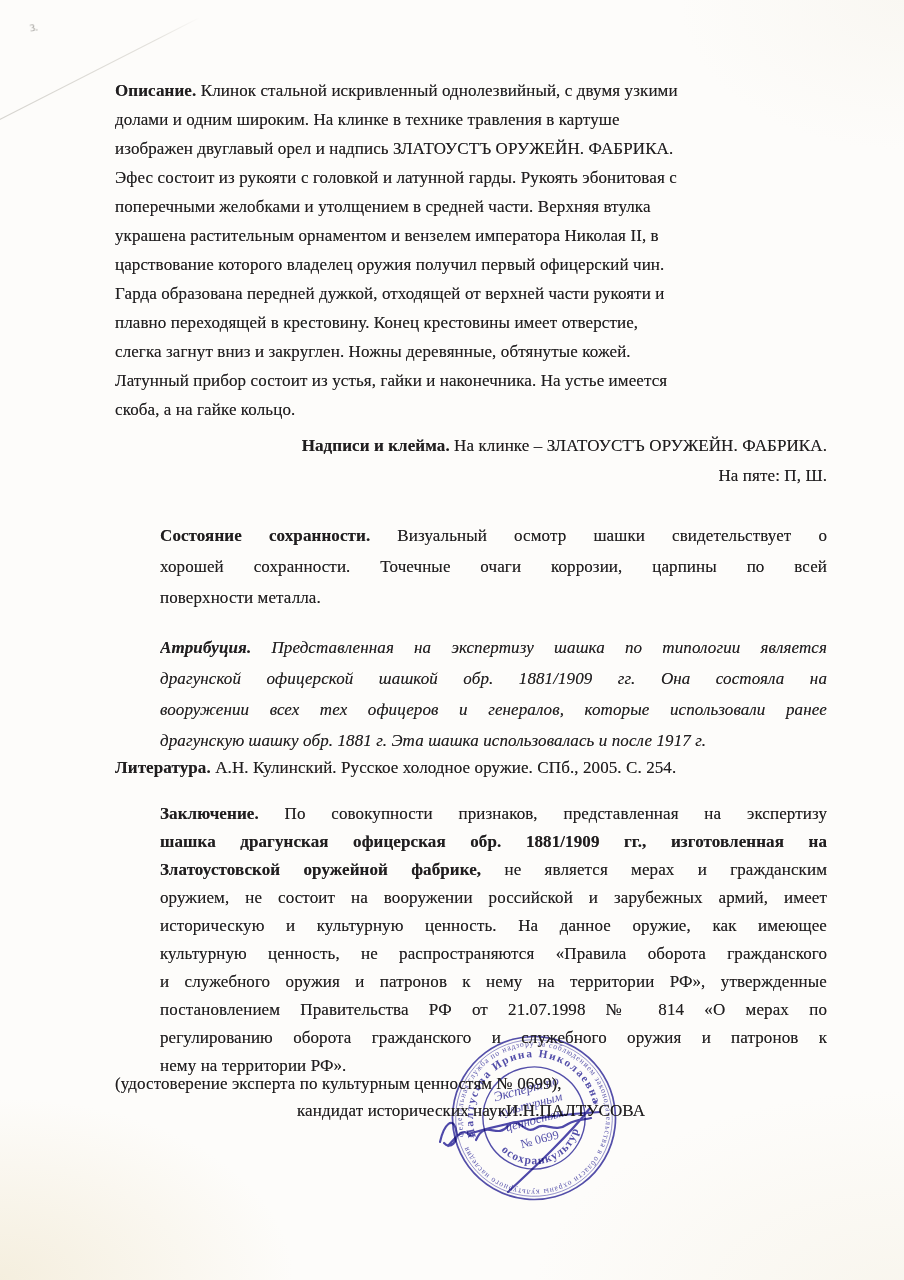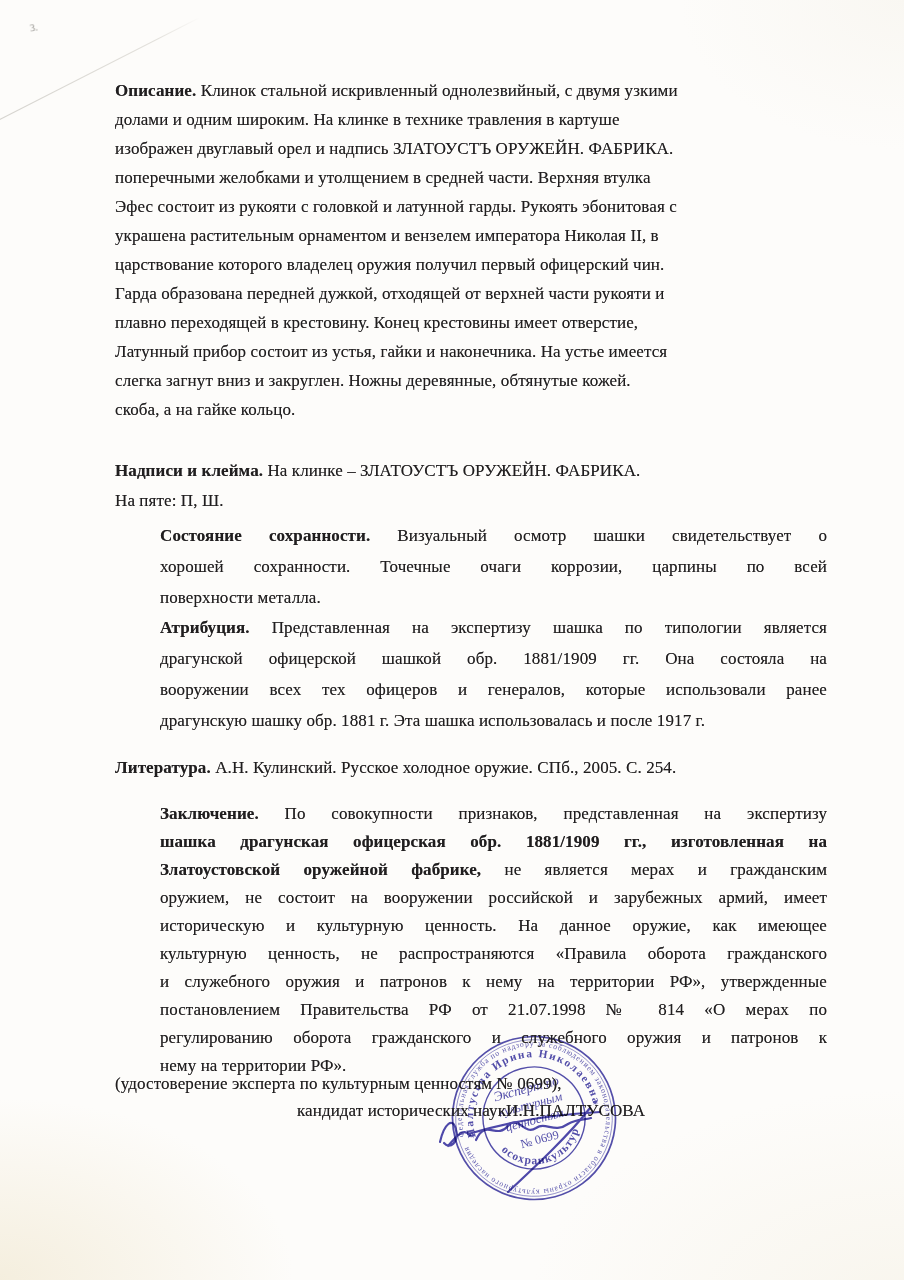--- a/index.html
+++ b/index.html
@@ -33,23 +33,23 @@
     font-size:17px;letter-spacing:0.1px;
     text-shadow:0 0 0.5px rgba(30,28,30,0.55);
     z-index:2;
   }
   .sec .line{overflow:hidden;}
   .sec:not(.justify) .line{white-space:pre;}
   .justify .line{text-align:justify;text-align-last:justify;margin-left:45px;}
   .justify .line:last-child{text-align-last:left;}
   .b{font-weight:bold;}
   #sec-opisanie{top:76px;line-height:29px;}
-  #sec-nadpisi{top:456px;line-height:30px;}
+  #sec-nadpisi{top:431px;line-height:30px;text-align:right;}
   #sec-sostoyanie{top:520px;line-height:31px;}
-  #sec-atribucia{top:612px;line-height:31px;}
+  #sec-atribucia{top:632px;line-height:31px;font-style:italic;}
   #sec-literatura{top:752px;line-height:31px;}
   #sec-zaklyuchenie{top:800px;line-height:28px;}
   #signature-block{top:1071px;line-height:26.5px;}
   #signature-block .split{display:flex;justify-content:center;}
   
   #stamp-svg{
     position:absolute;left:448px;top:1032px;width:172px;height:172px;
     z-index:1;mix-blend-mode:multiply;opacity:.92;
   }
   #signature-svg{
@@ -64,28 +64,28 @@
 
 <div id="page">
 
   <div id="scan-line"></div>
   <div id="corner-mark">3.</div>
 
   <div class="sec" id="sec-opisanie">
       <div class="line"><span class="b">Описание.</span><span> Клинок стальной искривленный однолезвийный, с двумя узкими</span></div>
       <div class="line"><span>долами и одним широким. На клинке в технике травления в картуше</span></div>
       <div class="line"><span>изображен двуглавый орел и надпись ЗЛАТОУСТЪ ОРУЖЕЙН. ФАБРИКА.</span></div>
+      <div class="line"><span>Эфес состоит из рукояти с головкой и латунной гарды. Рукоять эбонитовая с</span></div>
       <div class="line"><span>поперечными желобками и утолщением в средней части. Верхняя втулка</span></div>
-      <div class="line"><span>Эфес состоит из рукояти с головкой и латунной гарды. Рукоять эбонитовая с</span></div>
       <div class="line"><span>украшена растительным орнаментом и вензелем императора Николая II, в</span></div>
       <div class="line"><span>царствование которого владелец оружия получил первый офицерский чин.</span></div>
       <div class="line"><span>Гарда образована передней дужкой, отходящей от верхней части рукояти и</span></div>
       <div class="line"><span>плавно переходящей в крестовину. Конец крестовины имеет отверстие,</span></div>
+      <div class="line"><span>слегка загнут вниз и закруглен. Ножны деревянные, обтянутые кожей.</span></div>
       <div class="line"><span>Латунный прибор состоит из устья, гайки и наконечника. На устье имеется</span></div>
-      <div class="line"><span>слегка загнут вниз и закруглен. Ножны деревянные, обтянутые кожей.</span></div>
       <div class="line"><span>скоба, а на гайке кольцо.</span></div>
     </div>
   <div class="sec" id="sec-nadpisi">
       <div class="line"><span class="b">Надписи и клейма.</span><span> На клинке – ЗЛАТОУСТЪ ОРУЖЕЙН. ФАБРИКА.</span></div>
       <div class="line"><span>На пяте: П, Ш.</span></div>
     </div>
   <div class="sec justify" id="sec-sostoyanie">
       <div class="line"><span class="b">Состояние сохранности.</span><span> Визуальный осмотр шашки свидетельствует о</span></div>
       <div class="line"><span>хорошей сохранности. Точечные очаги коррозии, царпины по всей</span></div>
       <div class="line"><span>поверхности металла.</span></div>

